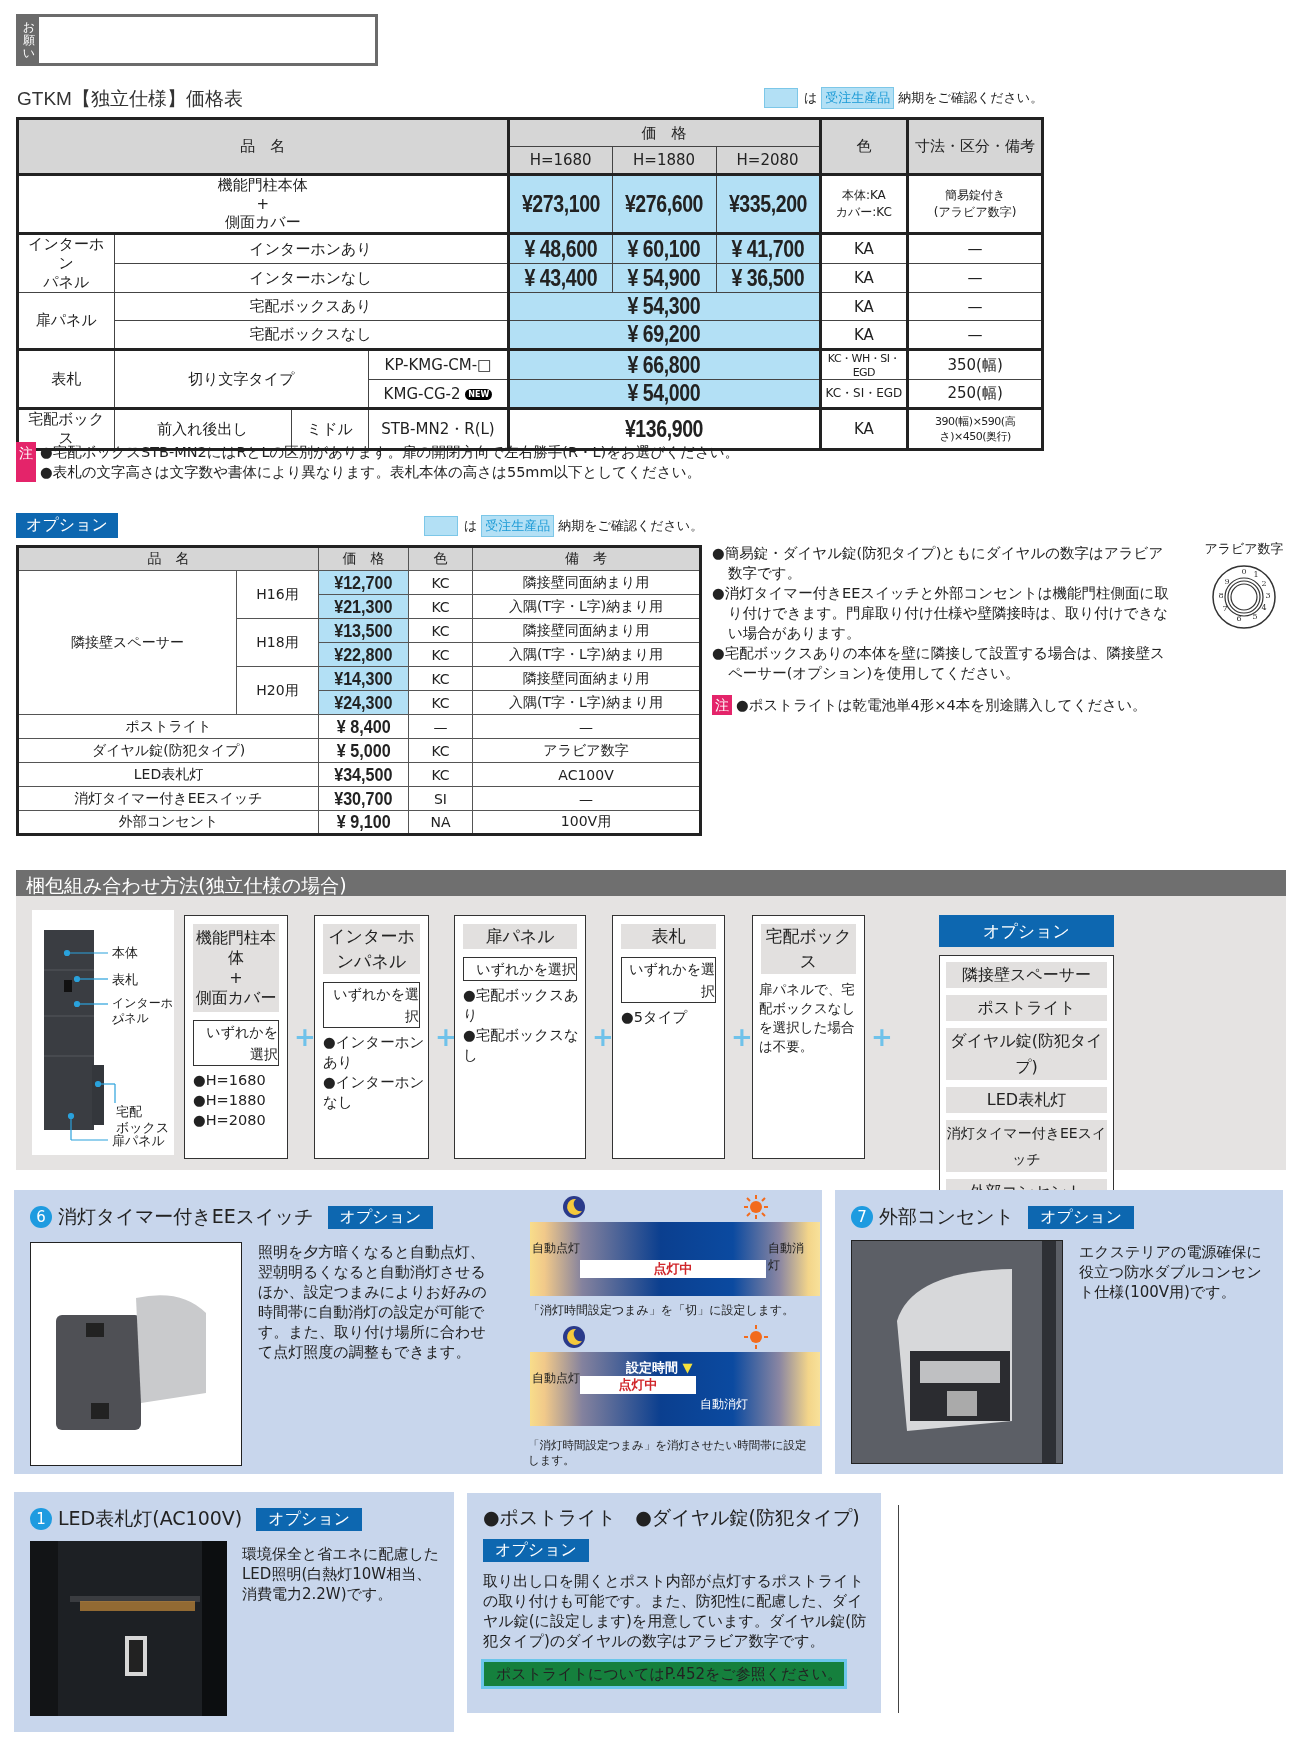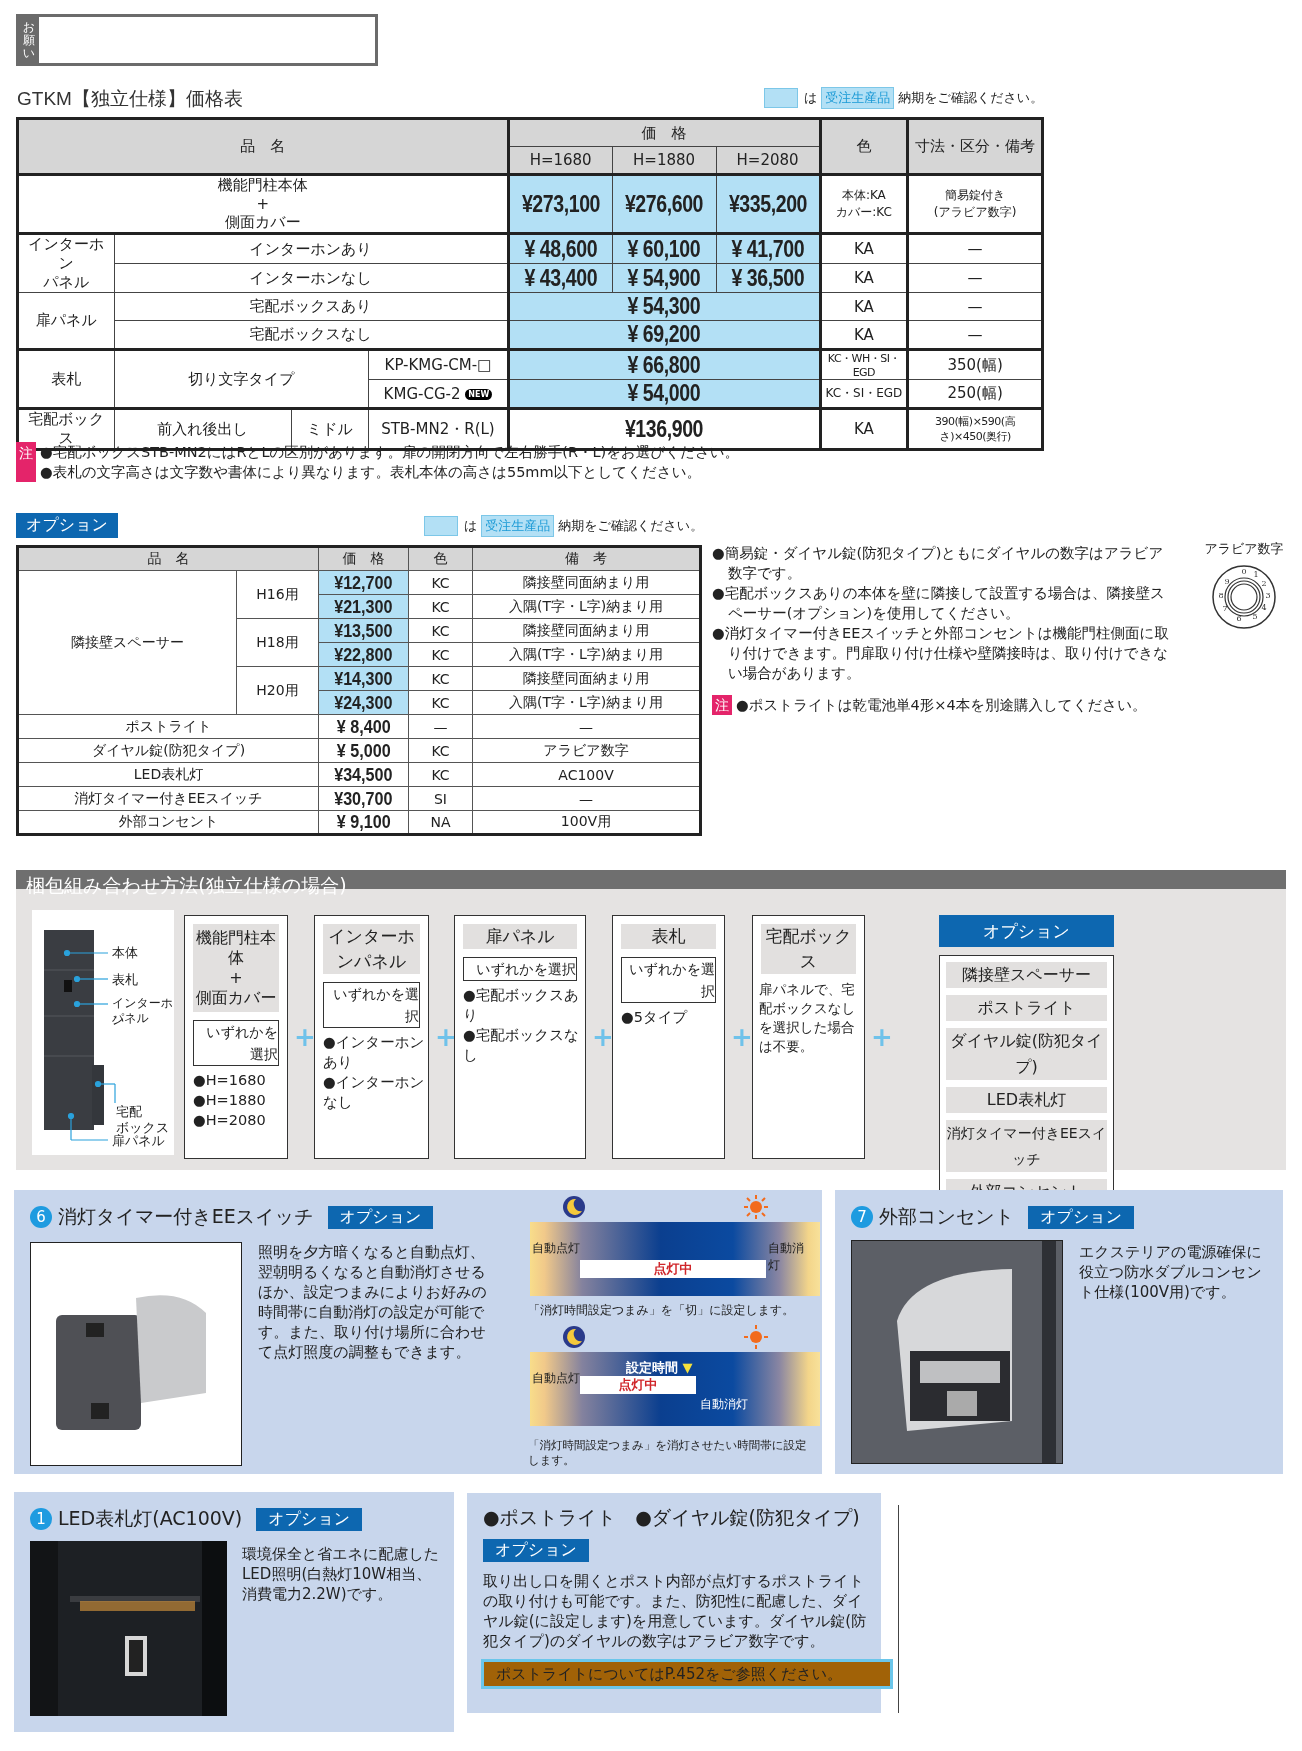--- a/index.html
+++ b/index.html
@@ -31,21 +31,21 @@
 .ot{left:16px;top:545px;width:686px;border:3px solid #222;font-size:14px}
 .ot td,.ot th{border:1px solid #555;text-align:center;height:24px}
 .ot th{background:#d6d6d6;font-weight:normal}
 .ot .blue{background:#b3e0f5}
 .ot .pr{font-family:"Liberation Sans",sans-serif;font-weight:bold;font-size:19px;transform:scaleX(0.85);display:inline-block}
 .rnotes{left:712px;top:543px;width:460px;font-size:14.5px;line-height:20px}
 .rnotes p{padding-left:16px;text-indent:-16px}
 .dial{left:1194px;top:540px;width:100px;text-align:center;font-size:13px}
 
 .pack{left:16px;top:870px;width:1270px;height:300px;background:#e5e3e2}
-.packhdr{background:#6f6f6f;color:#fff;font-size:19px;height:19px;line-height:30px;padding-left:10px}
+.packhdr{background:#6f6f6f;color:#fff;font-size:19px;height:26px;line-height:30px;padding-left:10px}
 .pcol{position:absolute;top:45px;height:244px;background:#fff;border:1px solid #333}
 .pcol .ttl{background:#e2e0df;margin:8px 8px 0;text-align:center;font-size:17px;line-height:25px}
 .pcol .sel{border:1px solid #333;margin:8px 8px 4px;text-align:right;font-size:14px;line-height:22px}
 .pcol .it{font-size:14.5px;line-height:20px;padding-left:8px}
 .plus{position:absolute;top:152px;color:#6fc2ea;font-size:26px;font-weight:bold}
 .optcol{position:absolute;left:1030px;top:45px;width:220px}
 .optcol .hd{background:#0d67b0;color:#fff;text-align:center;font-size:17px;line-height:32px}
 .optcol .bx{margin-top:8px;background:#fff;border:1px solid #333;padding:6px 6px 2px}
 .optcol .bx div{background:#e2e0df;text-align:center;font-size:16px;line-height:26px;margin-bottom:7px}
 
@@ -273,22 +273,22 @@
     <td colspan="2">外部コンセント</td>
     <td><span class="pr">¥  9,100</span></td>
     <td>NA</td>
     <td>100V用</td>
   </tr>
 </tbody>
   </table>
 
 <div class="abs rnotes">
   <p>●簡易錠・ダイヤル錠(防犯タイプ)ともにダイヤルの数字はアラビア数字です。</p>
+  <p>●消灯タイマー付きEEスイッチと外部コンセントは機能門柱側面に取り付けできます。門扉取り付け仕様や壁隣接時は、取り付けできない場合があります。</p>
   <p>●宅配ボックスありの本体を壁に隣接して設置する場合は、隣接壁スペーサー(オプション)を使用してください。</p>
-  <p>●消灯タイマー付きEEスイッチと外部コンセントは機能門柱側面に取り付けできます。門扉取り付け仕様や壁隣接時は、取り付けできない場合があります。</p>
   <div style="margin-top:12px;display:flex;align-items:center">
     <span class="chu">注</span>
     <span>●ポストライトは乾電池単4形×4本を別途購入してください。</span>
   </div>
 </div>
 <div class="abs dial">
   <div>アラビア数字</div>
   <svg width="66" height="66" viewBox="0 0 66 66" style="margin-top:6px">
     <circle cx="33" cy="33" r="31" fill="none" stroke="#333" stroke-width="1.5"></circle>
     <circle cx="33" cy="33" r="19" fill="none" stroke="#333" stroke-width="1.2"></circle>
@@ -495,15 +495,15 @@
       <rect x="99" y="99" width="14" height="32" fill="#222"></rect>
     </svg>
   </div>
   <div class="abs ptext" style="left:228px;top:52px;width:200px">環境保全と省エネに配慮したLED照明(白熱灯10W相当、消費電力2.2W)です。</div>
 </div>
 
 <div class="abs panel" style="left:467px;top:1493px;width:414px;height:220px">
   <div class="abs" style="left:16px;top:12px;font-size:19px">●ポストライト　●ダイヤル錠(防犯タイプ)</div>
   <div class="abs ob" style="left:16px;top:46px;margin-left:0">オプション</div>
   <div class="abs ptext" style="left:16px;top:78px;width:390px">取り出し口を開くとポスト内部が点灯するポストライトの取り付けも可能です。また、防犯性に配慮した、ダイヤル錠(に設定します)を用意しています。ダイヤル錠(防犯タイプ)のダイヤルの数字はアラビア数字です。</div>
-  <div class="abs" style="left:14px;top:166px;width:412px;height:30px;background:#a16207;border:3px solid #6bc6ea;font-size:15px;line-height:24px;padding-left:12px">ポストライトについてはP.452をご参照ください。</div>
+  <div class="abs" style="left:14px;top:166px;width:366px;height:30px;background:#15803d;border:3px solid #6bc6ea;font-size:15px;line-height:24px;padding-left:12px">ポストライトについてはP.452をご参照ください。</div>
 </div>
 <div class="abs" style="left:898px;top:1505px;width:1px;height:208px;background:#444"></div>
 
 </body></html>

